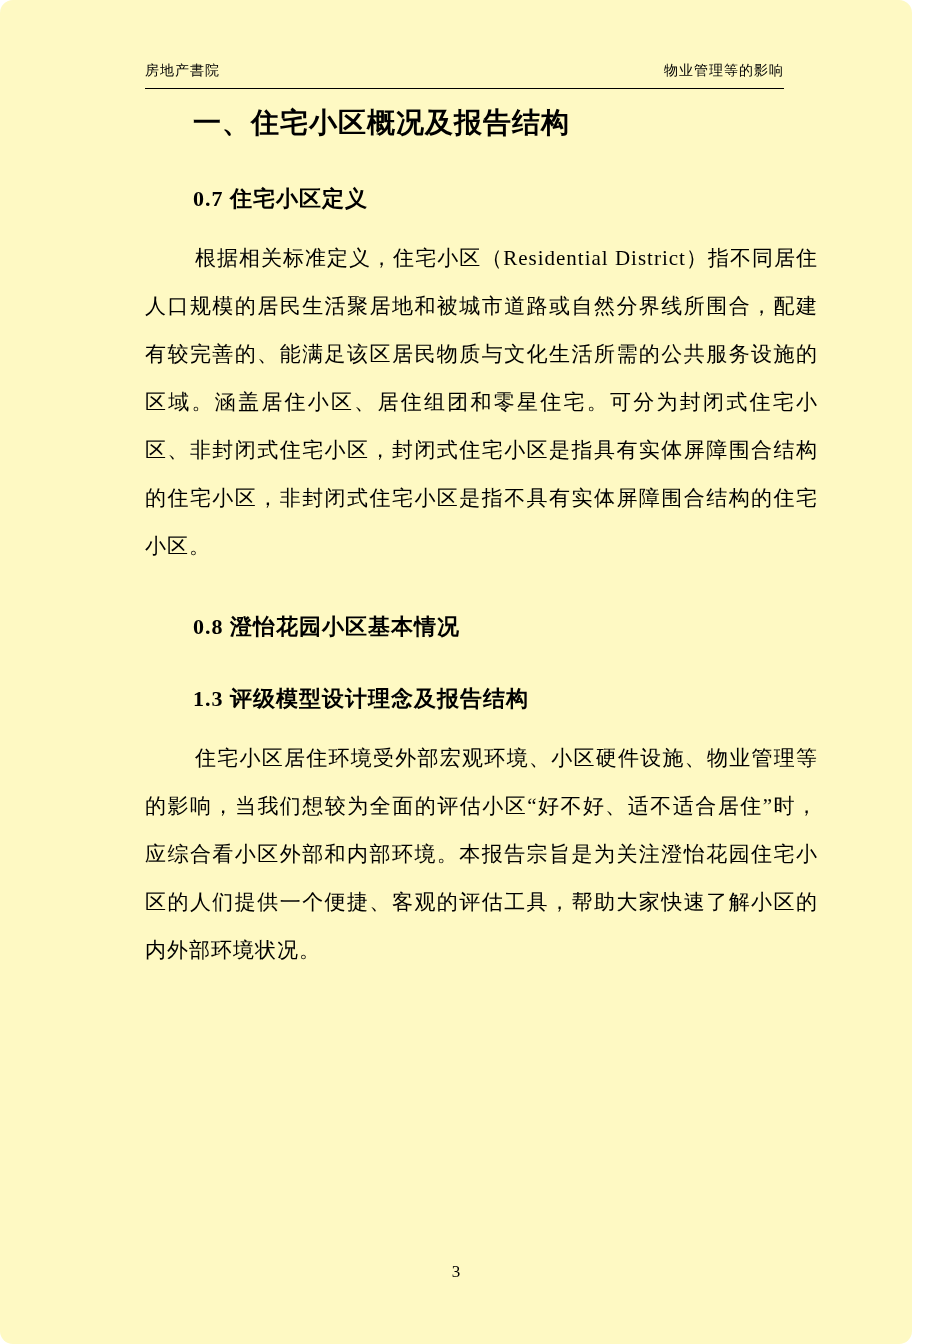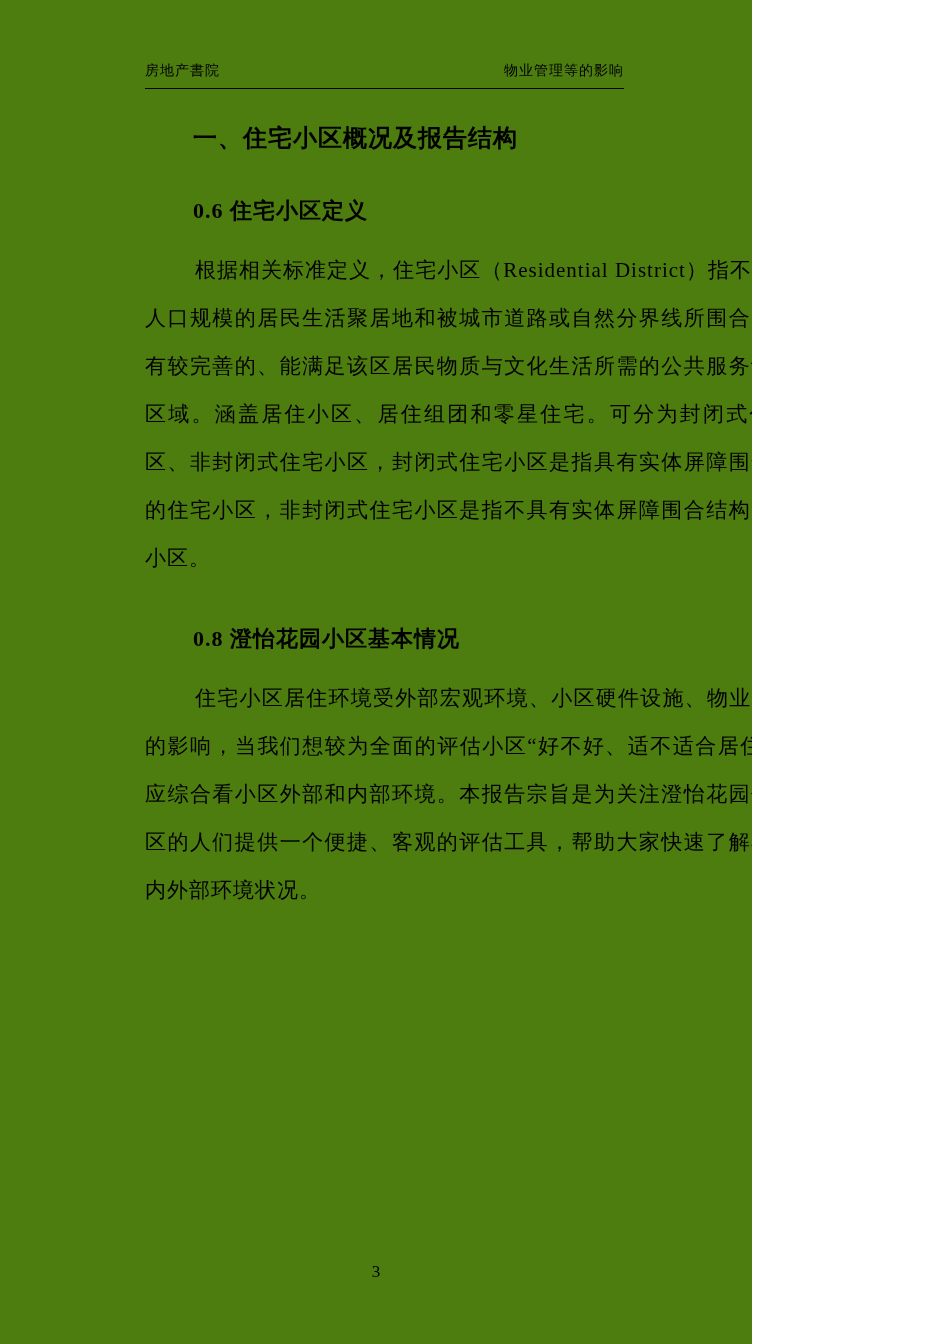--- a/index.html
+++ b/index.html
@@ -8,24 +8,25 @@
     background: #ffffff;
   }
   body {
     width: 950px;
     height: 1344px;
     font-family: "Liberation Serif", "DejaVu Serif", serif;
     color: #000000;
   }
   .page {
     position: relative;
-    width: 752px;
+    width: 912px;
     height: 1344px;
-    background: #4d7c0f;
+    background: #fef9c3;
     overflow: hidden;
+    border-radius: 13px;
   }
   .page-header {
     position: absolute;
     top: 62px;
     left: 145px;
     right: 128px;
     display: flex;
     justify-content: space-between;
     align-items: baseline;
     font-size: 14px;
@@ -39,23 +40,23 @@
     height: 1px;
     background: #000000;
   }
   .content {
     position: absolute;
     top: 96px;
     left: 145px;
     width: 677px;
   }
   .chapter-title {
-    font-size: 24px;
+    font-size: 28px;
     font-weight: bold;
-    margin: 26px 0 0 48px;
+    margin: 8px 0 0 48px;
     letter-spacing: 1px;
   }
   .section-heading {
     font-size: 22px;
     font-weight: bold;
     margin: 42px 0 0 48px;
     letter-spacing: 1px;
   }
   .body-para {
     margin: 20px 4px 0 0;
@@ -87,25 +88,26 @@
     <span class="header-left">房地产書院</span>
     <span class="header-right">物业管理等的影响</span>
   </header>
 
   <div class="header-rule"></div>
 
   <main class="content">
 
     <h1 class="chapter-title">一、住宅小区概况及报告结构</h1>
 
-    <h2 class="section-heading">0.6 住宅小区定义</h2>
+    <h2 class="section-heading">0.7 住宅小区定义</h2>
     <p class="body-para">根据相关标准定义，住宅小区（Residential District）指不同居住人口规模的居民生活聚居地和被城市道路或自然分界线所围合，配建有较完善的、能满足该区居民物质与文化生活所需的公共服务设施的区域。涵盖居住小区、居住组团和零星住宅。可分为封闭式住宅小区、非封闭式住宅小区，封闭式住宅小区是指具有实体屏障围合结构的住宅小区，非封闭式住宅小区是指不具有实体屏障围合结构的住宅小区。</p>
 
     <h2 class="section-heading">0.8 澄怡花园小区基本情况</h2>
 
+    <h2 class="section-heading">1.3 评级模型设计理念及报告结构</h2>
     <p class="body-para">住宅小区居住环境受外部宏观环境、小区硬件设施、物业管理等的影响，当我们想较为全面的评估小区“好不好、适不适合居住”时，应综合看小区外部和内部环境。本报告宗旨是为关注澄怡花园住宅小区的人们提供一个便捷、客观的评估工具，帮助大家快速了解小区的内外部环境状况。</p>
 
   </main>
 
   <footer class="page-footer">
     <span>3</span>
   </footer>
 
 </div>
 

